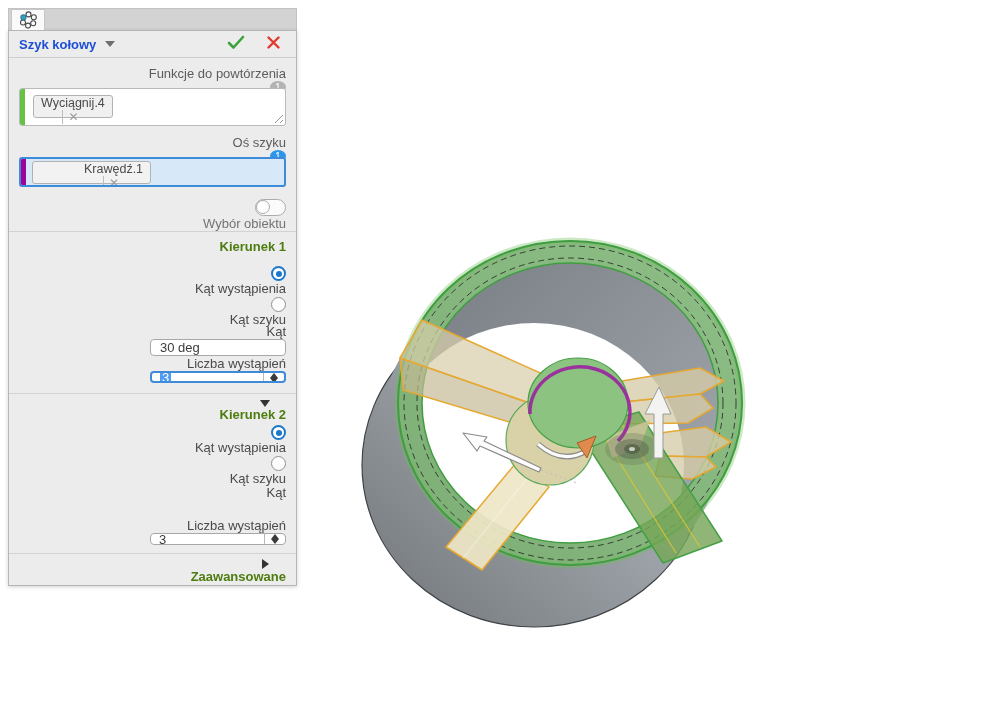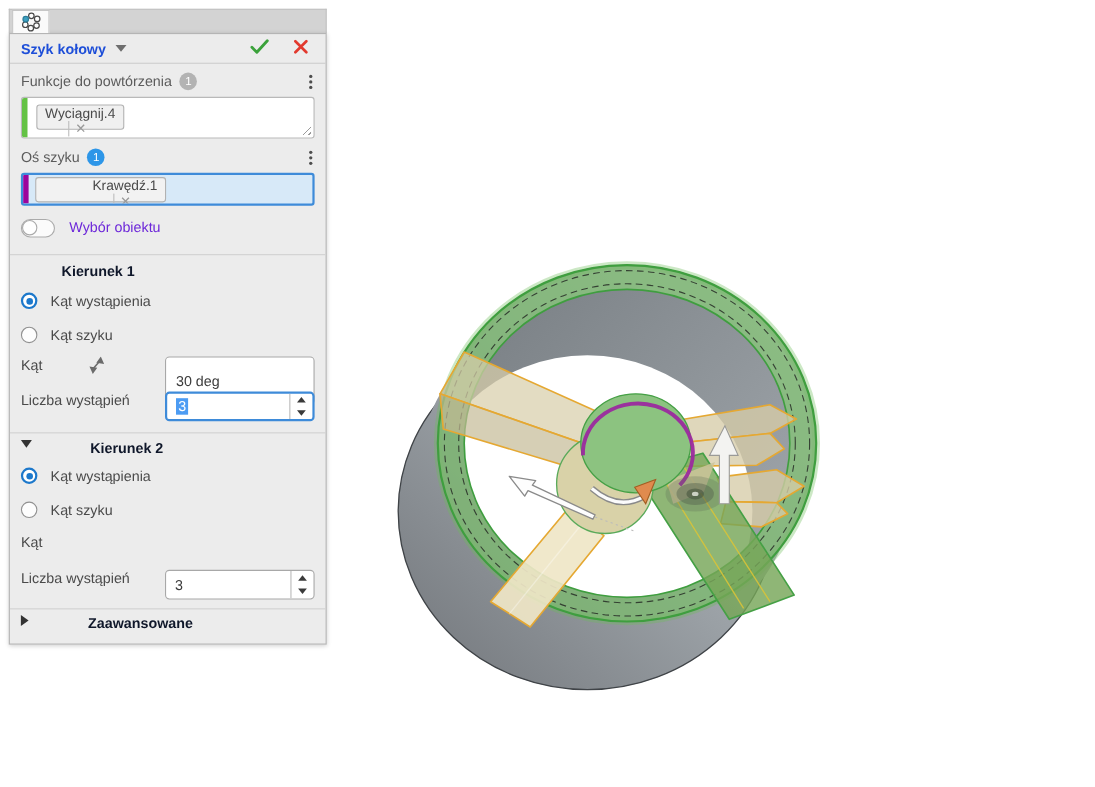--- a/index.html
+++ b/index.html
@@ -17,21 +17,21 @@
     border:1px solid #c6c6c6; border-bottom:none; display:flex; align-items:center; justify-content:center; }
   .dialog { background:#ececec; border:1px solid #b5b5b5; box-shadow:0 1px 4px rgba(0,0,0,.18); }
   .hdr { height:27px; display:flex; align-items:center; padding:0 10px; border-bottom:1px solid #cdcdcd; }
   .hdr-title { font-size:13px; font-weight:bold; color:#1d4ed8; }
   .caret-down { width:0; height:0; border-left:5px solid transparent; border-right:5px solid transparent;
     border-top:6px solid #6e6e6e; margin-left:9px; cursor:pointer; }
   .hdr-spacer { flex:1; }
   .btn-ok, .btn-cancel { background:none; border:none; cursor:pointer; padding:0 4px; }
   .btn-cancel { margin-left:14px; margin-right:2px; }
 
-  .row { display:flex; align-items:flex-start; padding:0 10px; }
+  .row { display:flex; align-items:flex-end; padding:0 10px;flex-direction:column; }
   .sec-label { font-size:13px; color:#5c5c5c; }
   .badge { width:16px; height:16px; border-radius:50%; margin-left:7px; color:#fff;
     font-size:10.5px; display:flex; align-items:center; justify-content:center; }
   .badge.gray { background:#b3b3b3; }
   .badge.blue { background:#2d96e8; }
   .kebab { margin-left:auto; display:flex; flex-direction:column; gap:2px; cursor:pointer; padding:2px; }
   .kebab i { width:3px; height:3px; border-radius:50%; background:#4d4d4d; }
 
   .selbox { position:relative; margin:4px 10px 0 10px; background:#fff; border:1px solid #b9b9b9;
     border-radius:3px; display:flex; align-items:flex-start; overflow:hidden; }
@@ -48,24 +48,24 @@
     cursor:pointer; background:none; height:100%; display:flex; align-items:center; }
   .resize-handle { position:absolute; right:2px; bottom:2px; width:11px; height:11px; cursor:nwse-resize;
     background:repeating-linear-gradient(135deg, transparent 0 2.5px, #9a9a9a 2.5px 3.5px);
     clip-path:polygon(100% 0, 100% 100%, 0 100%); }
 
   .toggle-row { margin-top:12px; height:20px; }
   .toggle { width:31px; height:17px; background:#fbfbfb; border:1.5px solid #ababab; border-radius:9px;
     position:relative; cursor:pointer; flex:none; }
   .toggle .knob { position:absolute; left:0px; top:0px; width:14px; height:14px; border-radius:50%;
     background:#fff; border:1px solid #ababab; }
-  .toggle-label { font-size:13px; color:#6d28d9; margin-left:13px; }
+  .toggle-label { font-size:13px; color:#737373; margin-left:13px; }
 
   .divider { border-top:1px solid #d2d2d2; margin:12px 0 0 0; }
-  .grp-title { font-size:13px; font-weight:bold; color:#0f172a;padding-left:37px; }
+  .grp-title { font-size:13px; font-weight:bold; color:#4d7c0f;padding-left:37px; }
   .radio-row { cursor:pointer; }
   .radio { width:15px; height:15px; border-radius:50%; flex:none; position:relative; }
   .radio.on { border:2px solid #1c78cb; background:#fff; }
   .radio.on::after { content:""; position:absolute; left:2.5px; top:2.5px; width:6px; height:6px;
     border-radius:50%; background:#1c78cb; }
   .radio.off { border:1.5px solid #919191; background:#fdfdfd; }
   .radio-label { font-size:13px; color:#4a4a4a; margin-left:12px; }
 
   .field-label { font-size:13px; color:#4a4a4a; }
   .txt-input { width:136px; height:44px; margin-left:auto; border:1px solid #a8a8a8; border-radius:4px;

